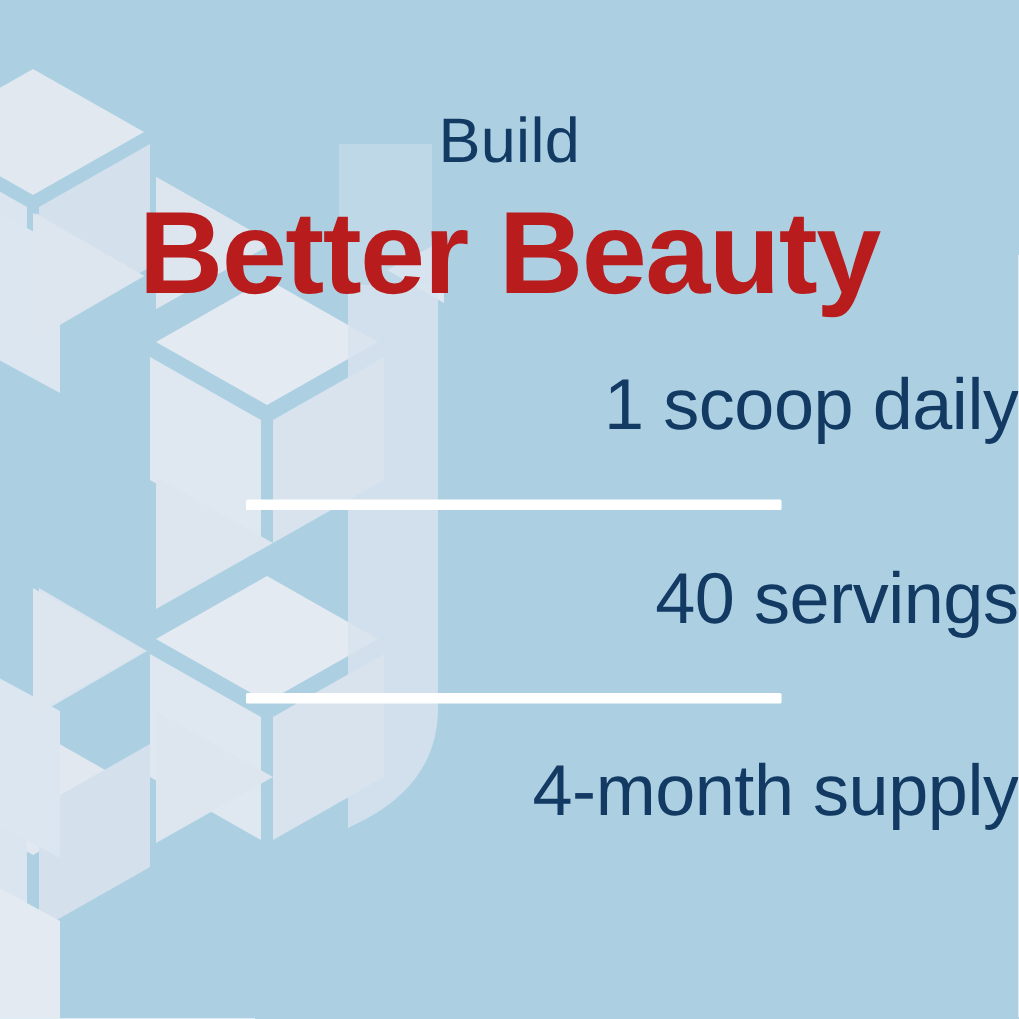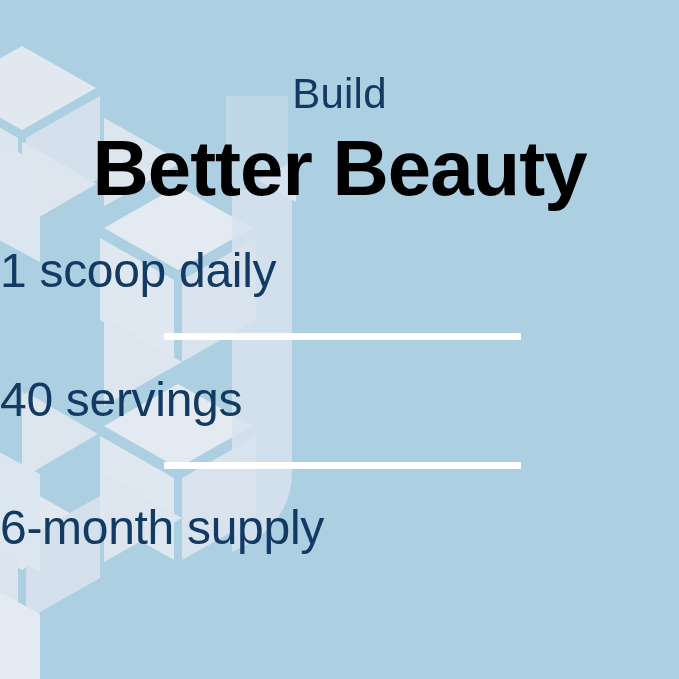--- a/index.html
+++ b/index.html
@@ -49,29 +49,29 @@
 
   .headline {
     position: absolute;
     top: 126px;
     left: 0;
     width: 679px;
     text-align: center;
     font-size: 78px;
     line-height: 84px;
     font-weight: 700;
-    color: #000000;
+    color: #b91c1c;
     letter-spacing: -1px;
   }
 
   .fact {
     position: absolute;
     left: 0;
     width: 679px;
-    text-align: left;
+    text-align: right;
     font-size: 48px;
     line-height: 56px;
     font-weight: 400;
     color: #123a63;
     letter-spacing: -0.3px;
   }
   .fact-1 { top: 243px; }
   .fact-2 { top: 372px; }
   .fact-3 { top: 500px; }
 
@@ -192,16 +192,16 @@
     <div class="headline">Better Beauty</div>
 
     <div class="fact fact-1">1 scoop daily</div>
 
     <div class="divider divider-1"></div>
 
     <div class="fact fact-2">40 servings</div>
 
     <div class="divider divider-2"></div>
 
-    <div class="fact fact-3">6-month supply</div>
+    <div class="fact fact-3">4-month supply</div>
 
   </div>
 </div>
 
 </body></html>

